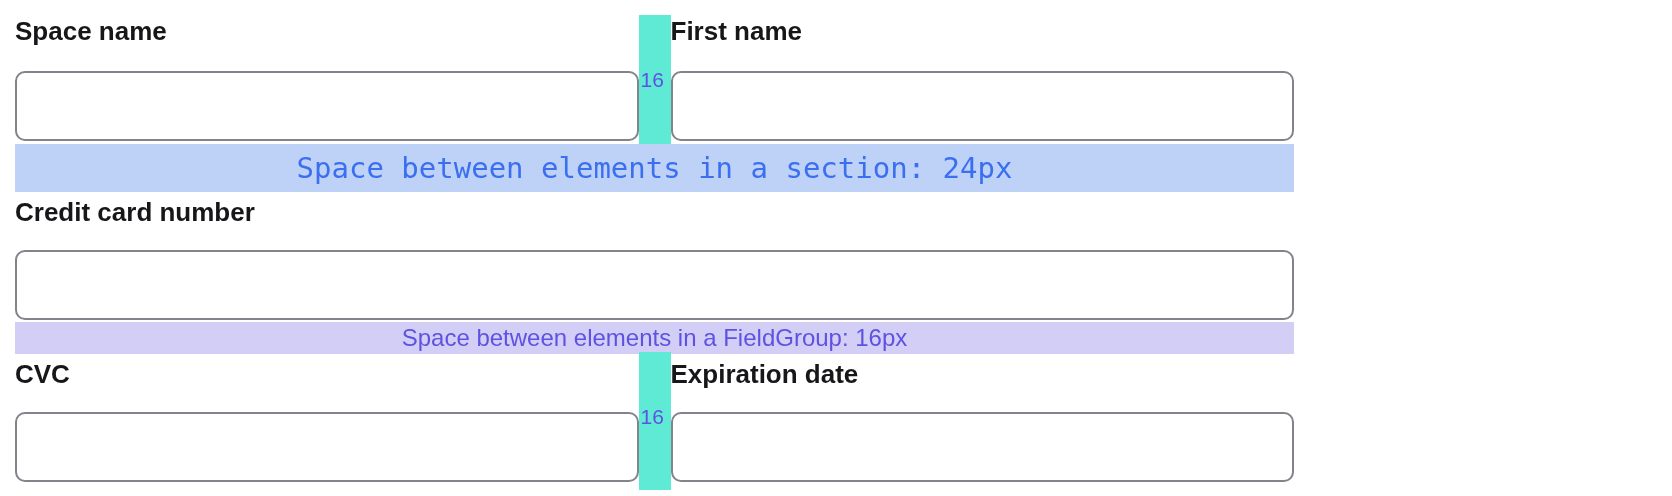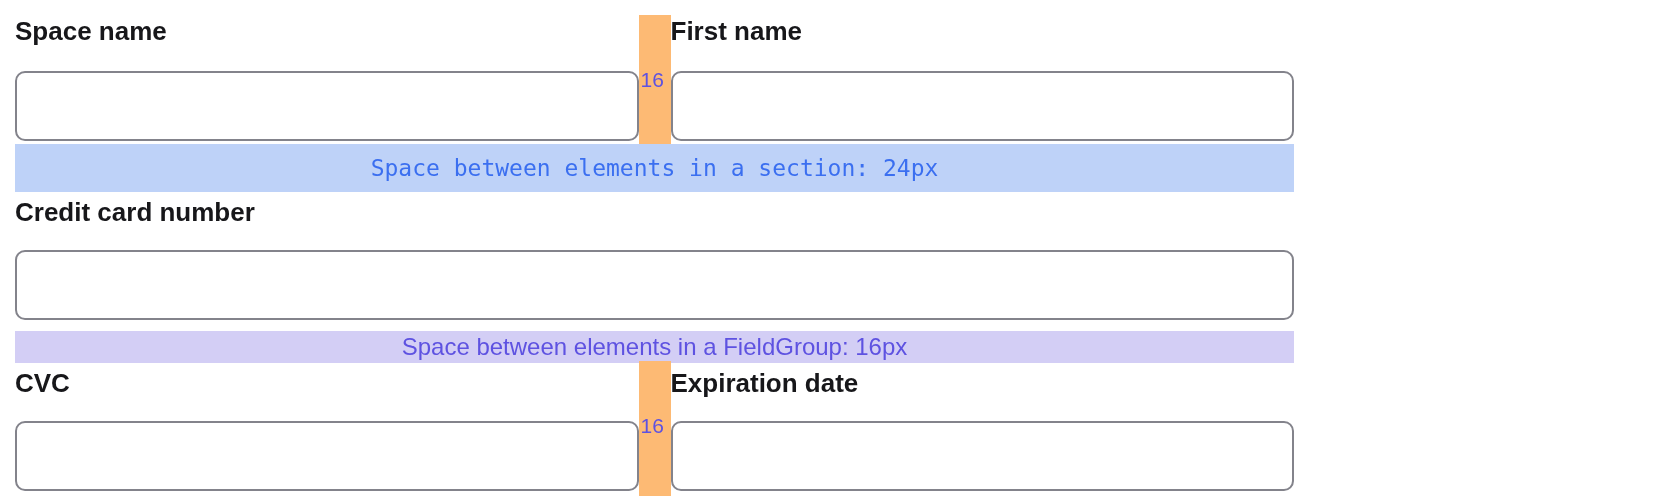--- a/index.html
+++ b/index.html
@@ -20,37 +20,37 @@
     font-size:26px; font-weight:700; color:#17171a; line-height:32px;
     white-space:nowrap;
   }
   .text-input {
     display:block; width:100%; height:70px; margin-top:24px;
     border:2px solid #83838b; border-radius:10px; background:#ffffff;
     font-family:"Liberation Sans", sans-serif; font-size:24px; color:#17171a;
     padding:0 16px; outline:none;
   }
   .gap-strip {
-    position:absolute; left:623.5px; width:32px; background:#fdba74;
+    position:absolute; left:623.5px; width:32px; background:#5eead4;
   }
   .strip-names { top:0; bottom:-3px; }
   .strip-expiry { top:-6px; bottom:-8px; }
   .gap-num {
     position:absolute; top:54px; left:2px;
     font-size:21px; line-height:1; color:#5e52e1; font-weight:400;
   }
   .band {
     width:100%; display:flex; align-items:center; justify-content:center;
   }
   .band-section {
     margin-top:3px; height:48px; background:#bed2f8;
-    color:#3b6ff0; font-family:"DejaVu Sans Mono", monospace; font-size:23px;align-items:center;
+    color:#3b6ff0; font-family:"DejaVu Sans Mono", monospace; font-size:29px;align-items:center;
   }
   .band-group {
-    margin-top:11px; height:32px; background:#d3cef5;
+    margin-top:2px; height:32px; background:#d3cef5;
     color:#5e52e1; font-family:"Liberation Sans", sans-serif; font-size:24px;
   }
   .single-field { margin-top:4px; }
   .single-field .text-input { margin-top:22px; }
   .row-expiry { margin-top:4px; }
   .row-expiry .text-input { margin-top:22px; }
 </style>
 </head>
 <body>
 

